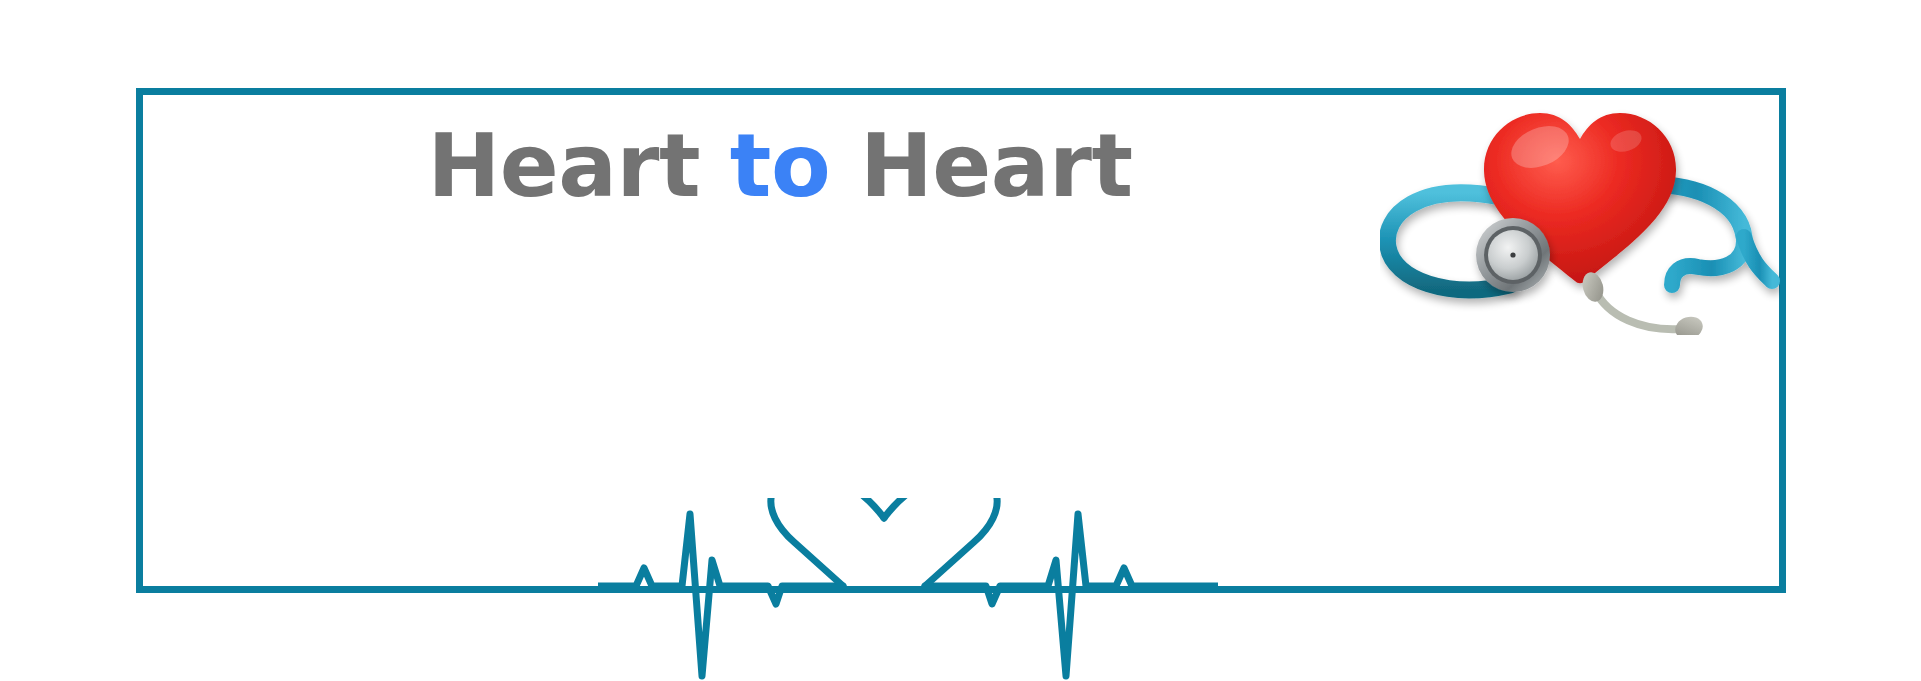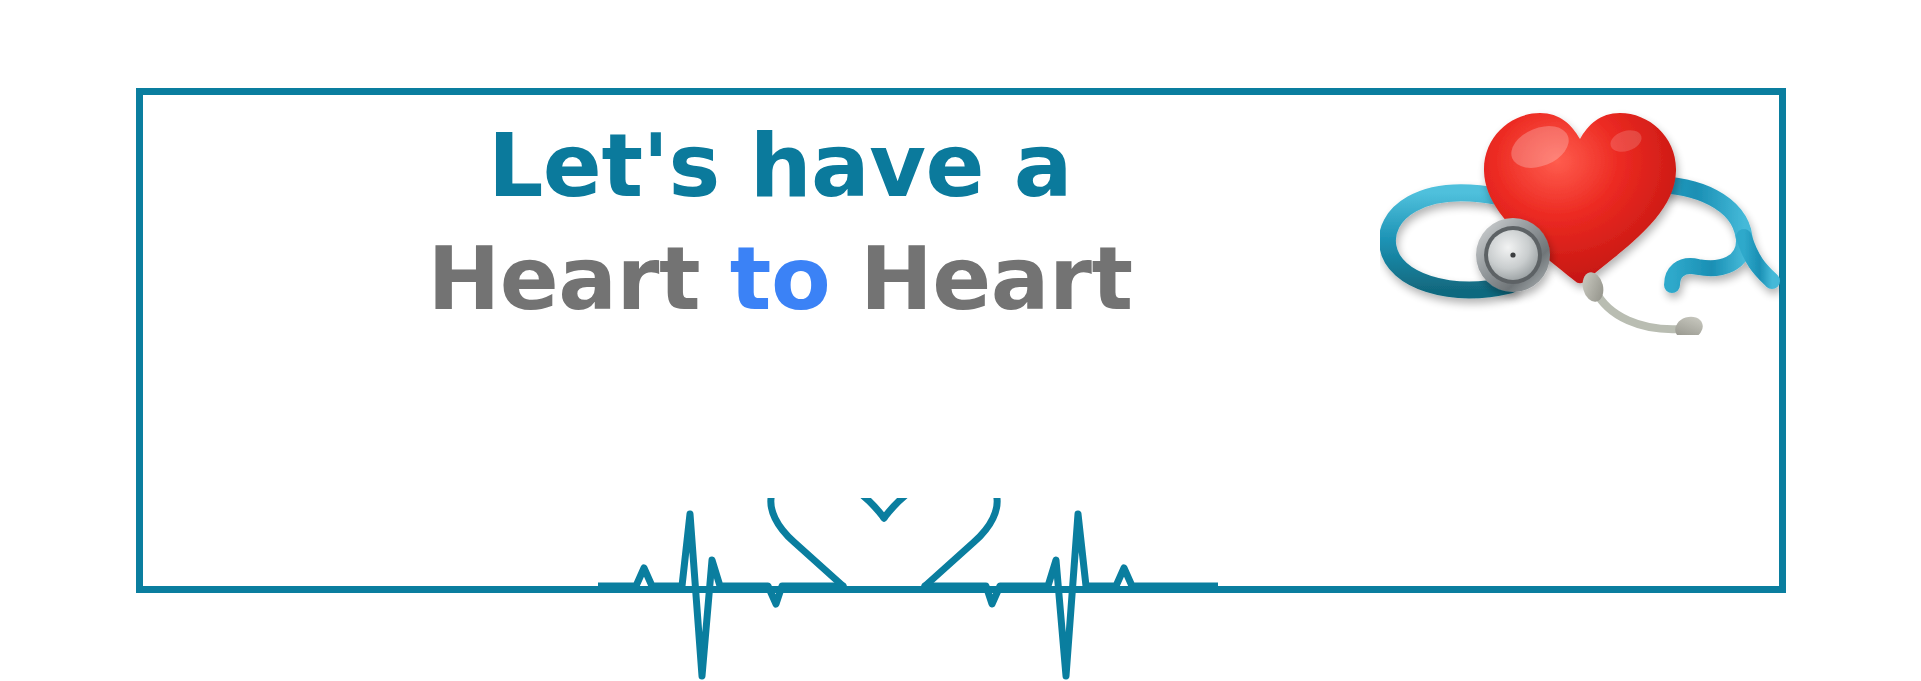--- a/index.html
+++ b/index.html
@@ -82,23 +82,20 @@
   .ekg-right-tail { left: 1213px; width: 566px; }
 </style>
 </head>
 <body>
 
 <div class="banner">
 
   <div class="frame"></div>
 
   <div class="headline">
-    <span class="ln">
-      <span class="teal">Let's have a</span>
-    </span>
     <span class="ln">
       <span class="red">Heart</span><span class="teal-light"> to </span><span class="red">Heart</span>
     </span>
   </div>
 
   <div class="hero-img">
     <svg viewBox="0 0 400 250" xmlns="http://www.w3.org/2000/svg">
       <defs>
         <radialGradient id="heartGrad" cx="38%" cy="28%" r="78%">
           <stop offset="0%" stop-color="#ff5d4e"></stop>

